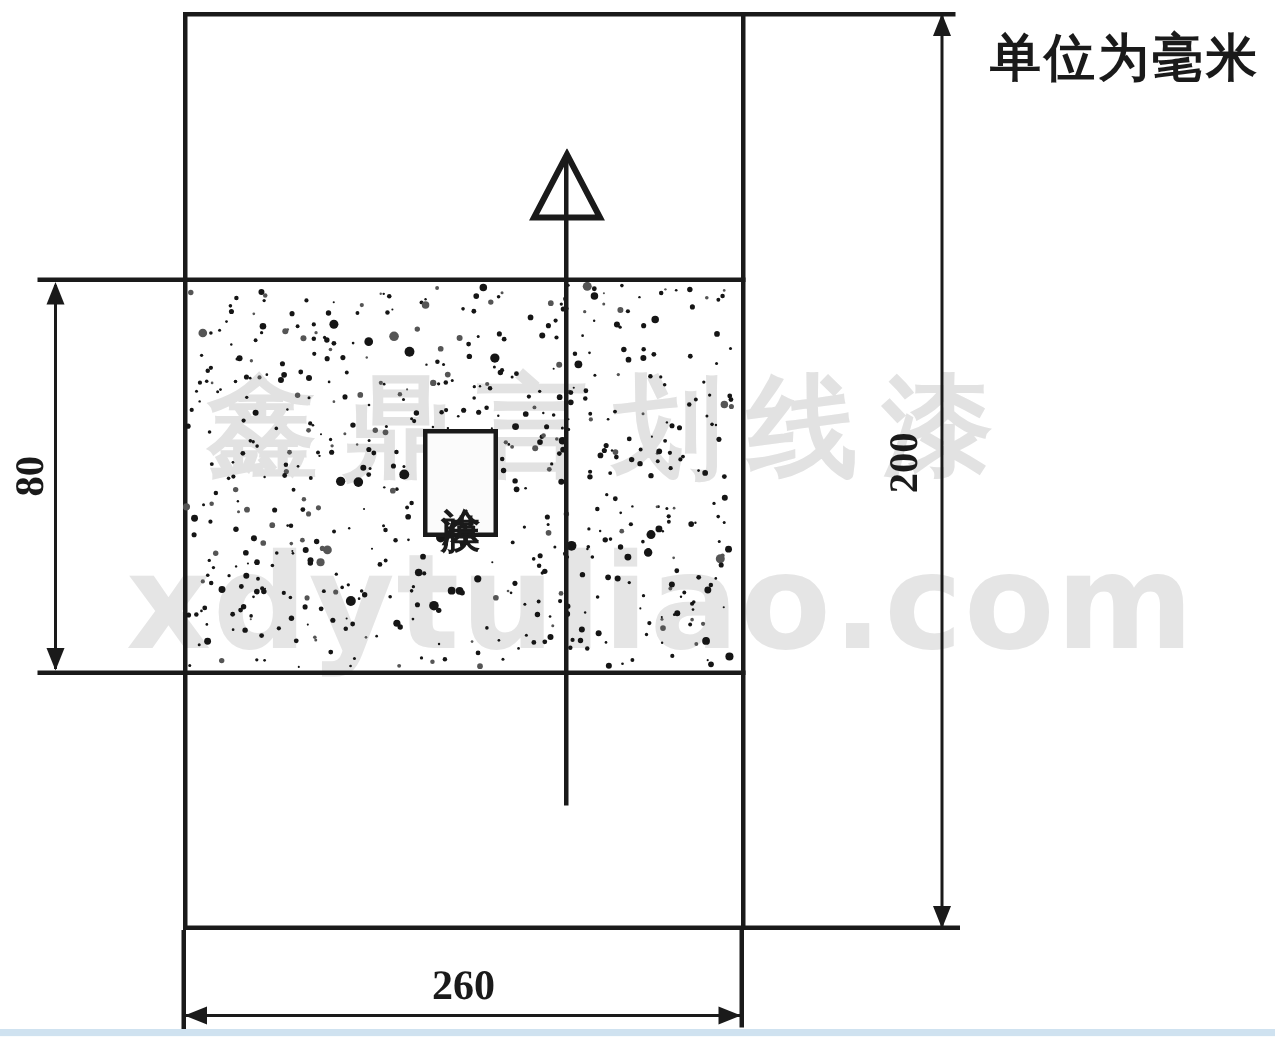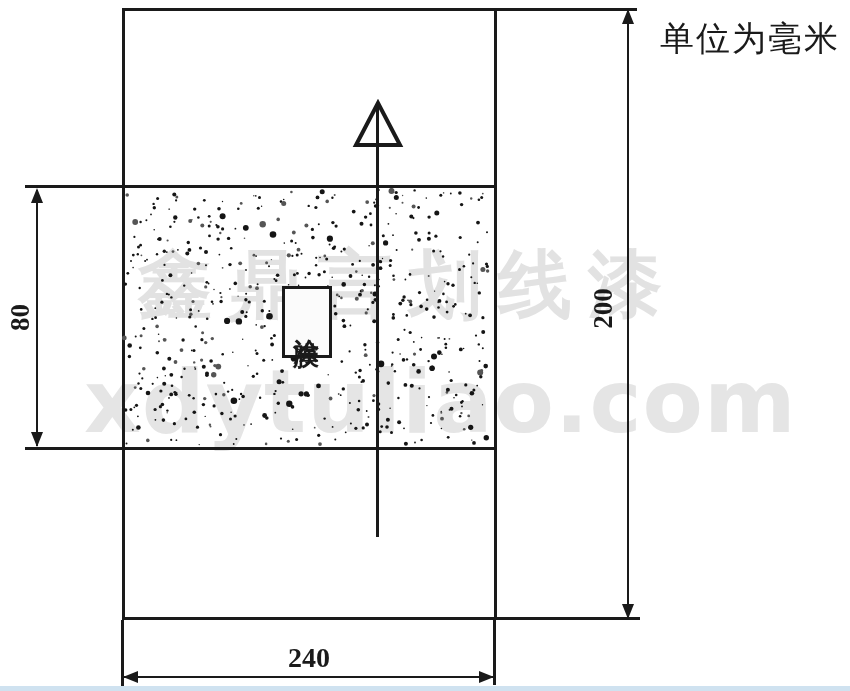--- a/index.html
+++ b/index.html
@@ -43,21 +43,21 @@
     position:absolute;left:282px;top:286px;width:50px;height:72px;z-index:5;
     border:3px solid #1a1a1a;box-sizing:border-box;background:#fbfbfb;
     display:flex;align-items:center;justify-content:center;
     writing-mode:vertical-rl;text-orientation:upright;
     font-size:26px;font-weight:bold;letter-spacing:4px;
     font-family:"DejaVu Sans","Liberation Sans",sans-serif;
   }
   
   .unit{
     position:absolute;left:660px;top:16px;z-index:4;
-    font-size:34px;font-weight:normal;letter-spacing:2px;white-space:nowrap;
+    font-size:34px;font-weight:bold;letter-spacing:2px;white-space:nowrap;
     font-family:"DejaVu Sans","Liberation Sans",sans-serif;
   }
   
   .shaft{position:absolute;left:376px;top:106px;width:3px;height:431px;background:#1a1a1a;z-index:3;}
   .head{position:absolute;left:350px;top:99px;z-index:4;}
   
   .strip{position:absolute;left:0;top:686px;width:850px;height:5px;background:#cfe2f0;z-index:6;}
 </style>
 </head>
 <body>
@@ -717,19 +717,19 @@
   <div class="vline thinv" style="left:627px;top:10px;height:608px;"></div>
   <div class="arr arr-up" style="left:622px;top:9px;"></div>
   <div class="arr arr-down" style="left:622px;top:604px;"></div>
   <div class="dim rot" style="left:563px;top:295px;width:80px;">200</div>
 
   <div class="vline" style="left:121px;top:620px;height:67px;"></div>
   <div class="vline" style="left:493px;top:620px;height:65px;"></div>
   <div class="hline thin" style="left:124px;top:676px;width:371px;"></div>
   <div class="arr arr-left" style="left:123px;top:671px;"></div>
   <div class="arr arr-right" style="left:479px;top:671px;"></div>
-  <div class="dim" style="left:209px;top:644px;width:200px;font-size:28px;">240</div>
+  <div class="dim" style="left:209px;top:644px;width:200px;font-size:28px;">260</div>
 
   <div class="unit">单位为毫米</div>
 
   <div class="strip"></div>
 
 </div>
 
 </body></html>

